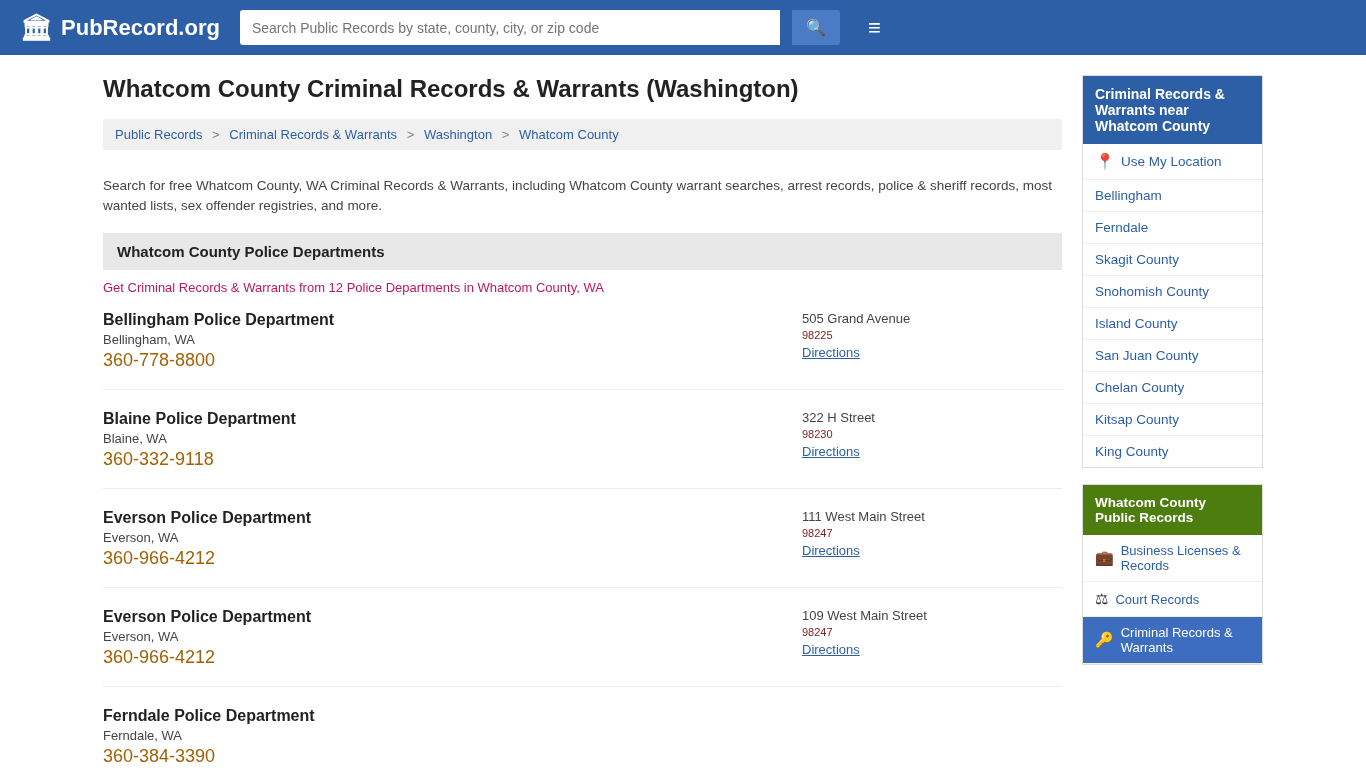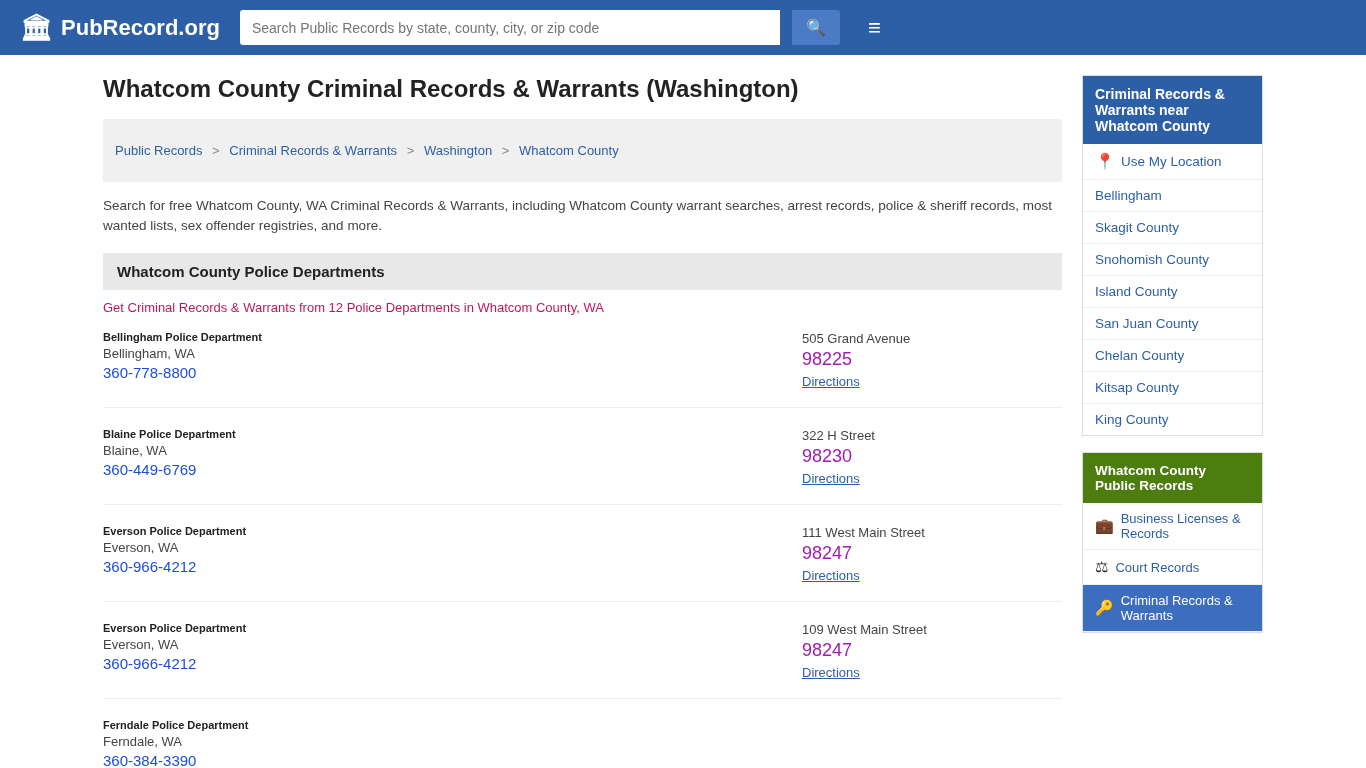--- a/index.html
+++ b/index.html
@@ -75,24 +75,24 @@
     .page-title {
       font-size: 24px;
       font-weight: bold;
       color: #222;
       margin-bottom: 16px;
     }
 
     
     .breadcrumb {
       background: #f0f0f0;
-      padding: 24px 12px;
+      padding: 8px 12px;
       font-size: 13px;
       color: #555;
-      margin-bottom: 14px;
+      margin-bottom: 26px;
       border-radius: 2px;
     }
     .breadcrumb a {
       color: #2d5fa6;
       text-decoration: none;
     }
     .breadcrumb .sep { margin: 0 6px; color: #888; }
 
     .description {
       font-size: 13.5px;
@@ -127,41 +127,41 @@
     .dept-entry:last-child { border-bottom: none; flex-direction: column; }
     .dept-left {
       flex: 1;
     }
     .dept-right {
       width: 260px;
       text-align: left;
     }
     .dept-name {
       font-weight: bold;
-      font-size: 11px;
+      font-size: 16px;
       color: #222;
       margin-bottom: 3px;
     }
     .dept-city {
       font-size: 13px;
       color: #444;
       margin-bottom: 3px;
     }
     .dept-phone {
-      font-size: 15px;
-      color: #1d4ed8;
+      font-size: 18px;
+      color: #a16207;
     }
     .dept-address {
       font-size: 13px;
       color: #444;
       margin-bottom: 3px;
     }
     .dept-zip {
-      font-size: 18px;
-      color: #a21caf;
+      font-size: 11px;
+      color: #7f1d1d;
       margin-bottom: 3px;
     }
     .directions-link {
       color: #2d5fa6;
       text-decoration: underline;
       font-size: 13px;
       cursor: pointer;
     }
 
     
@@ -284,21 +284,21 @@
     <div class="dept-right">
       <div class="dept-address">505 Grand Avenue</div>
       <div class="dept-zip">98225</div>
       <a class="directions-link" href="#">Directions</a>
     </div>
   </div>
         <div class="dept-entry">
     <div class="dept-left">
       <div class="dept-name">Blaine Police Department</div>
       <div class="dept-city">Blaine, WA</div>
-      <div class="dept-phone">360-449-6769</div>
+      <div class="dept-phone">360-332-9118</div>
     </div>
     <div class="dept-right">
       <div class="dept-address">322 H Street</div>
       <div class="dept-zip">98230</div>
       <a class="directions-link" href="#">Directions</a>
     </div>
   </div>
         <div class="dept-entry">
     <div class="dept-left">
       <div class="dept-name">Everson Police Department</div>
@@ -345,20 +345,21 @@
       <div class="sidebar-section-title">Criminal Records &amp; Warrants near Whatcom County</div>
       <ul class="sidebar-list">
         <li>
           <span class="use-my-location">
             <span class="location-icon">📍</span>
             <span>Use My Location</span>
           </span>
         </li>
 
       <li><a href="#">Bellingham</a></li>
+          <li><a href="#">Ferndale</a></li>
           <li><a href="#">Skagit County</a></li>
           <li><a href="#">Snohomish County</a></li>
           <li><a href="#">Island County</a></li>
           <li><a href="#">San Juan County</a></li>
           <li><a href="#">Chelan County</a></li>
           <li><a href="#">Kitsap County</a></li>
           <li><a href="#">King County</a></li>
         </ul>
     </div>
 

